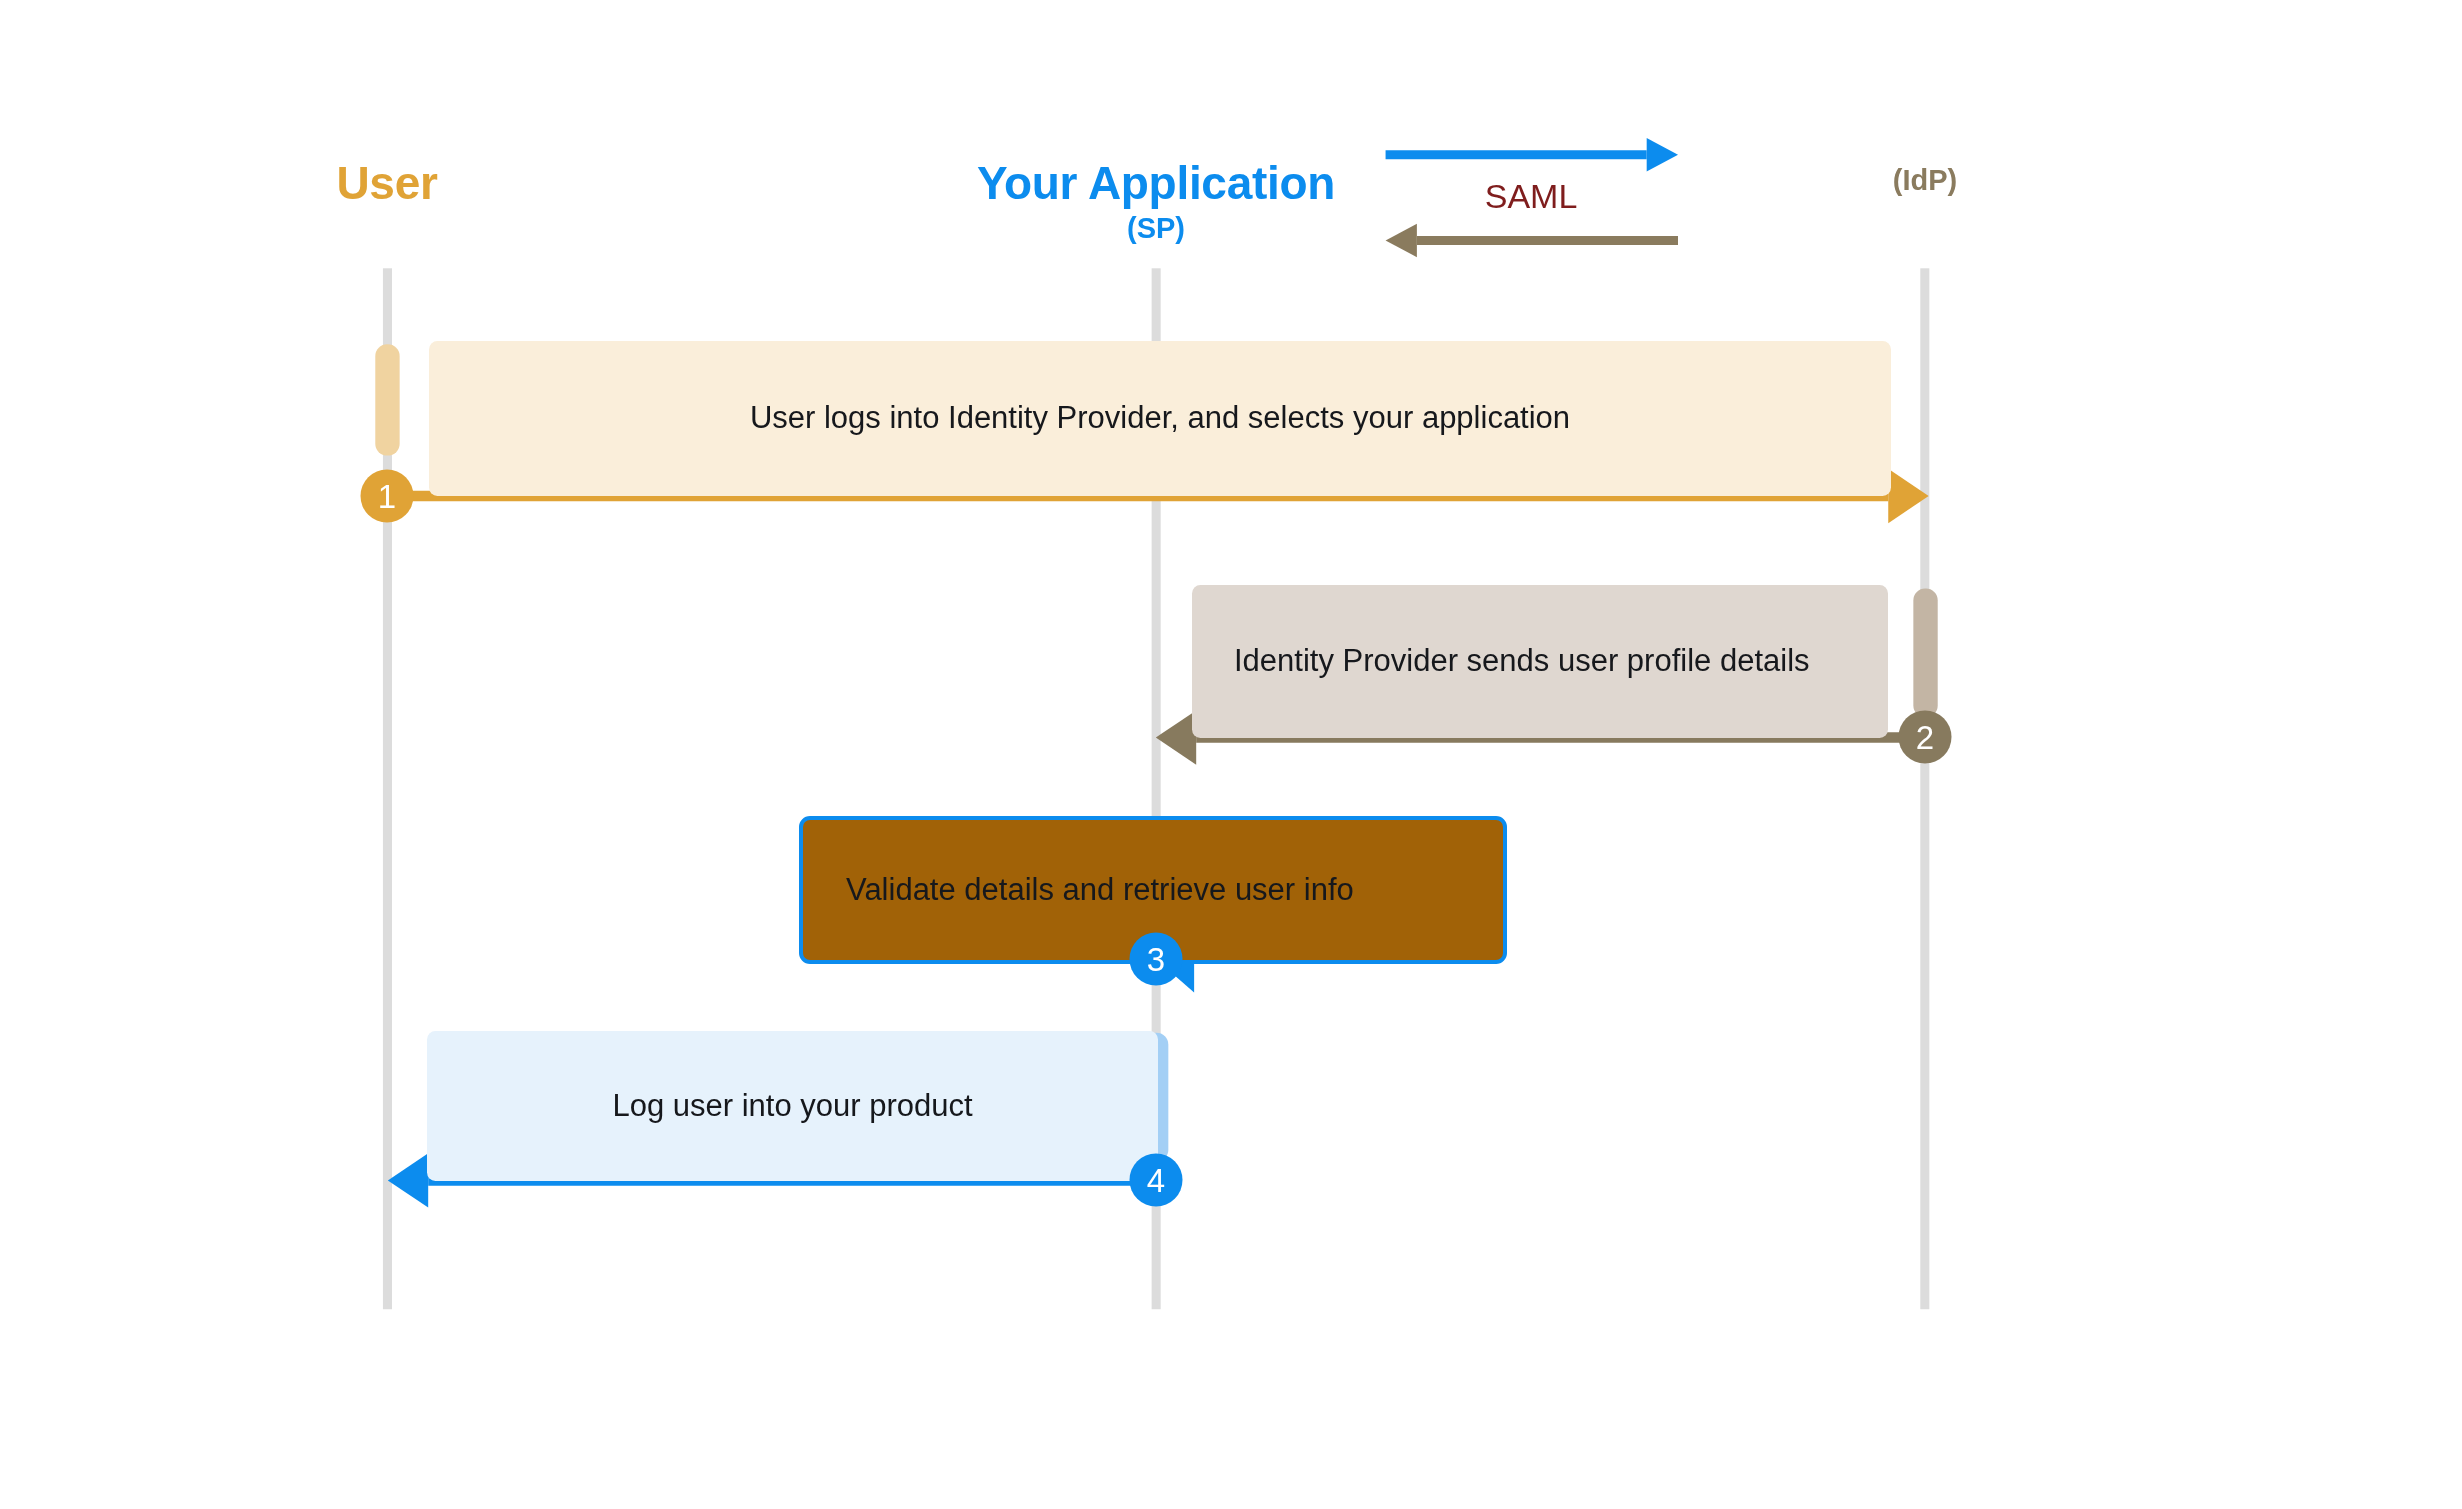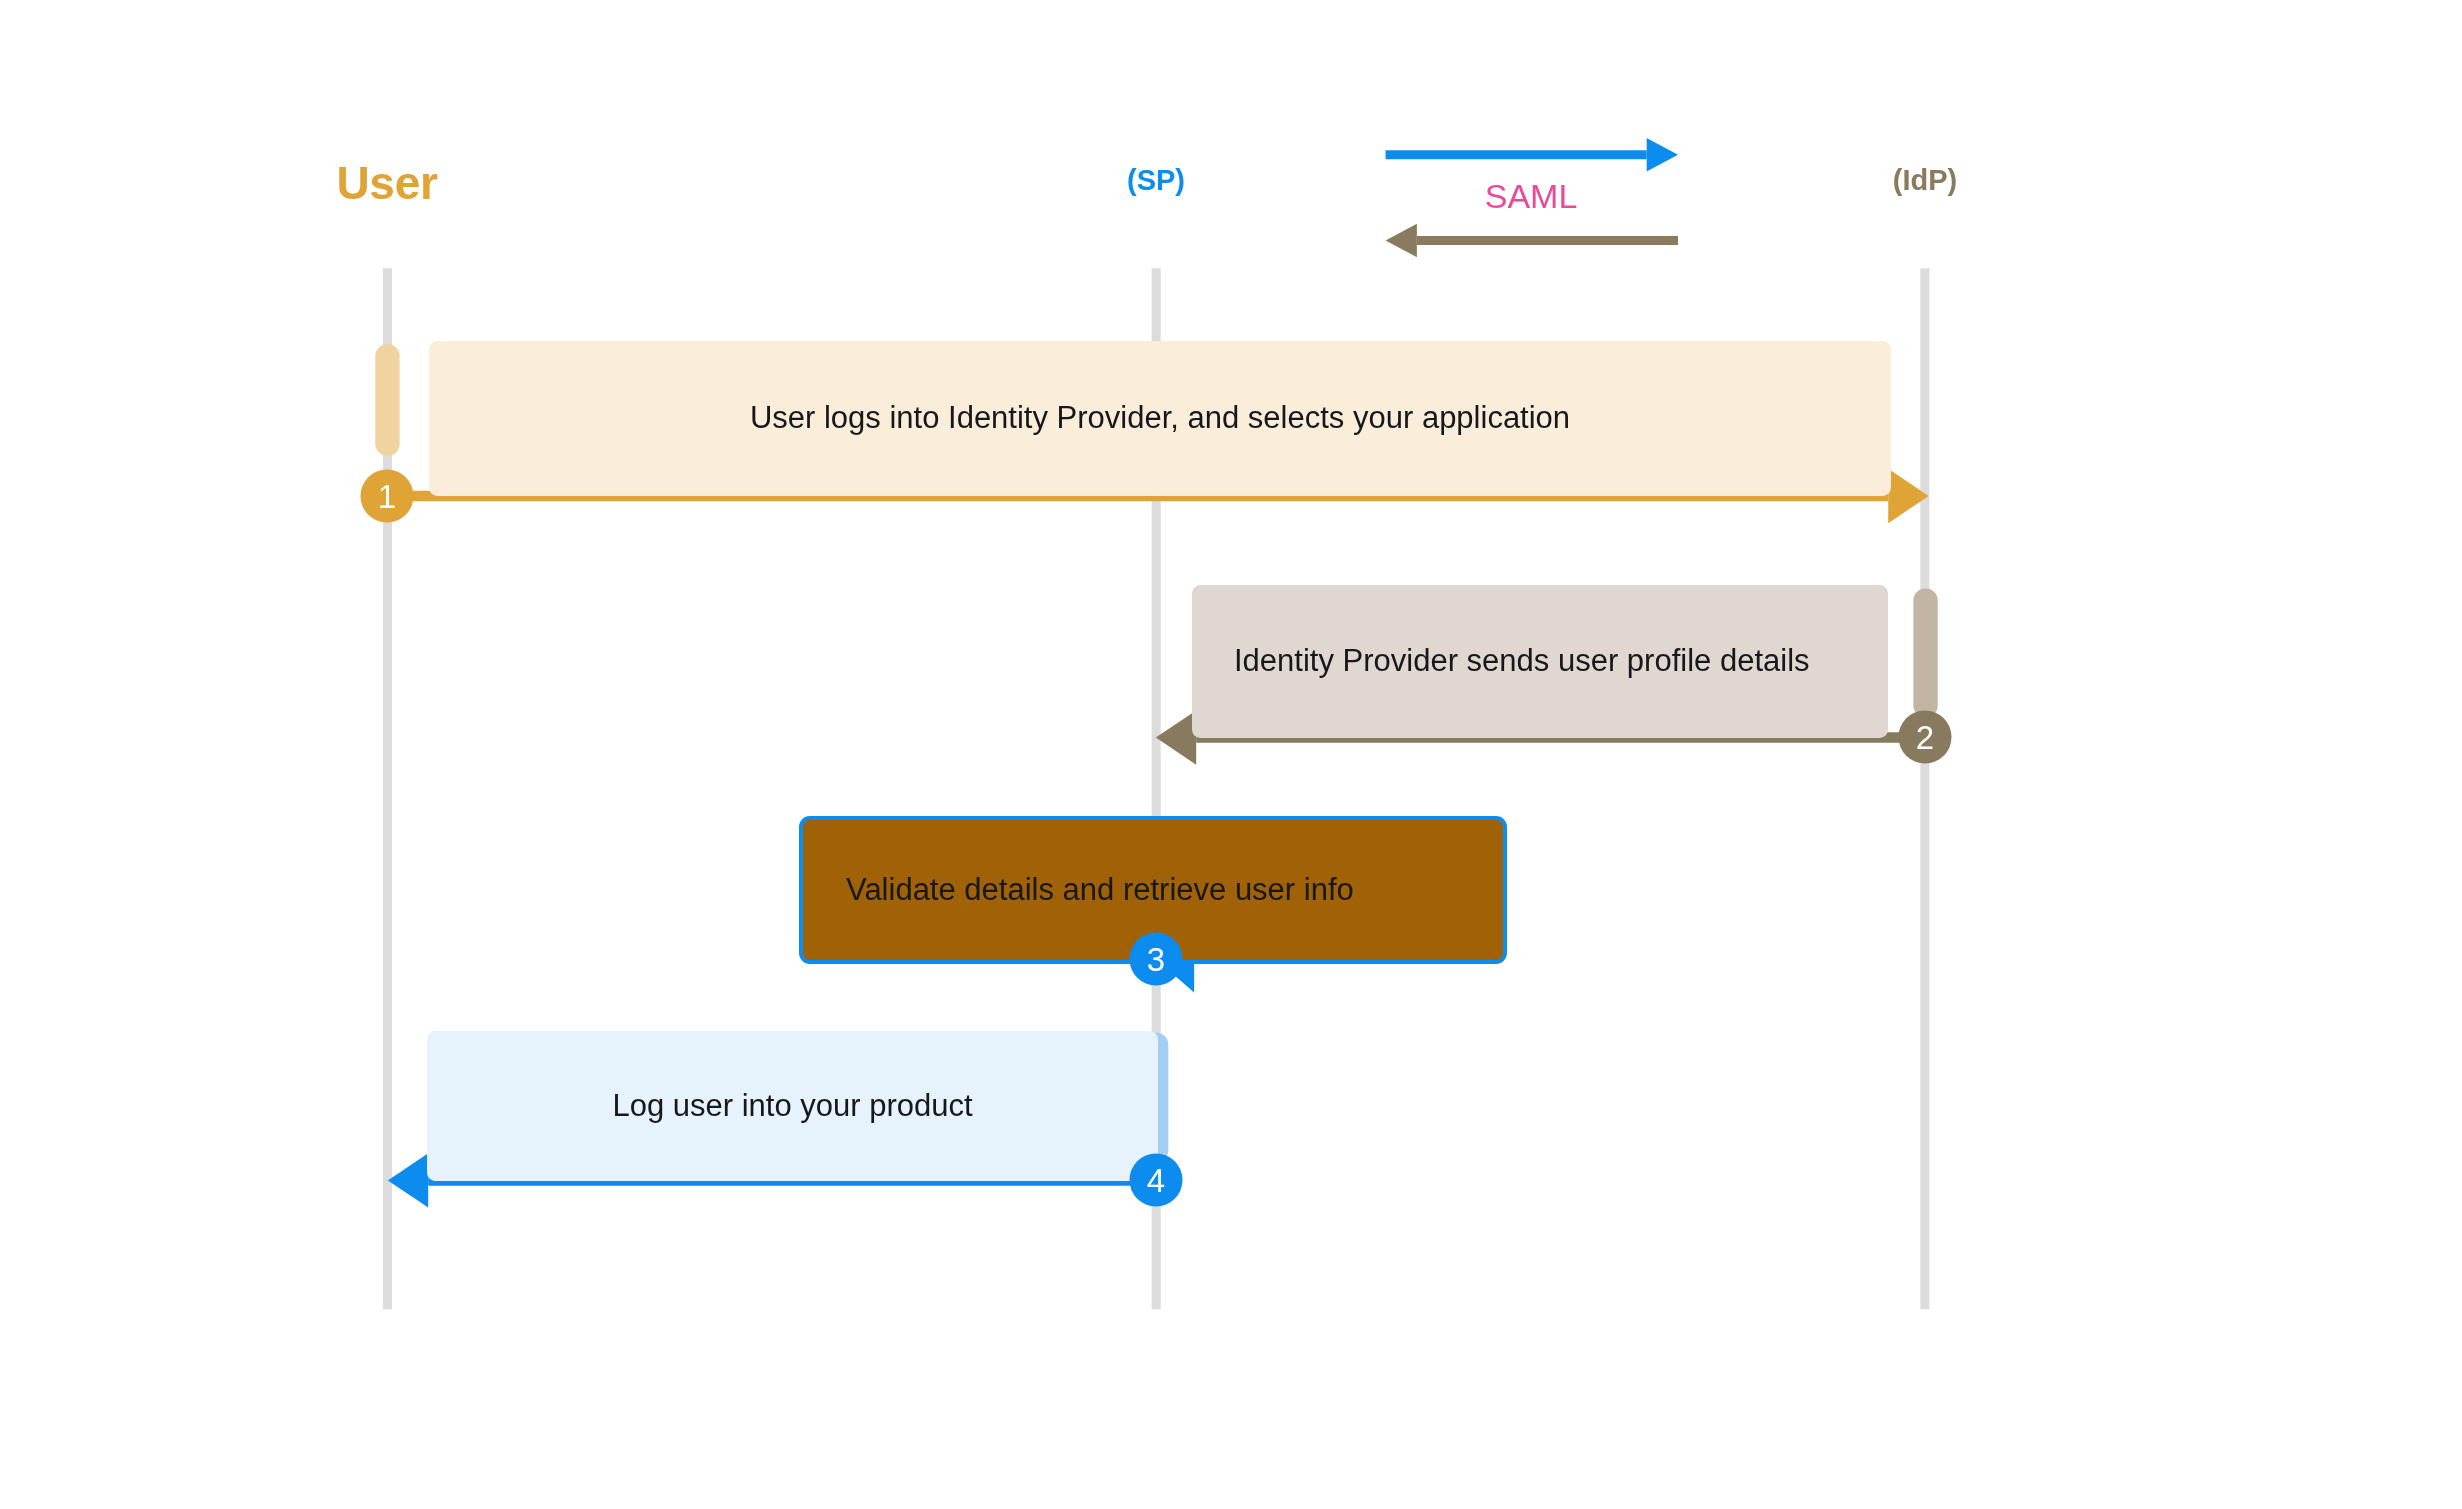--- a/index.html
+++ b/index.html
@@ -54,21 +54,21 @@
   .p-app  .p-name { color: #0C8CEE; }
   .p-app  .p-sub  { color: #0C8CEE; }
   .p-idp  .p-name { color: #8A7B5E; }
   .p-idp  .p-sub  { color: #8A7B5E; }
 
   
   .proto-label {
     position: absolute;
     transform: translateX(-50%);
     font-size: 34px;
-    color: #ec4899;
+    color: #7f1d1d;
     white-space: nowrap;
   }
 
   
   .note {
     position: absolute;
     box-sizing: border-box;
     display: flex;
     align-items: center;
   }
@@ -159,20 +159,21 @@
       <line x1="615" y1="1695" x2="1660" y2="1695" stroke="#0C8CEE" stroke-width="15"></line>
       <polygon points="615,1656 557,1695 615,1734" fill="#0C8CEE"></polygon>
     </g>
   </svg>
 
   <div class="participant p-user" style="left:387px; top:159px;">
     <div class="p-name">User</div>
   </div>
 
   <div class="participant p-app" style="left:1156px; top:159px;">
+    <div class="p-name">Your Application</div>
     <div class="p-sub">(SP)</div>
   </div>
 
   <div class="participant p-idp" style="left:1925px; top:159px;">
     <div class="p-sub">(IdP)</div>
   </div>
 
   <div class="proto-label" style="left:1531px; top:177px;">SAML</div>
 
   <div class="note note-1" style="left:429px; top:341px; width:1462px; height:155px; padding:0 28px;">

